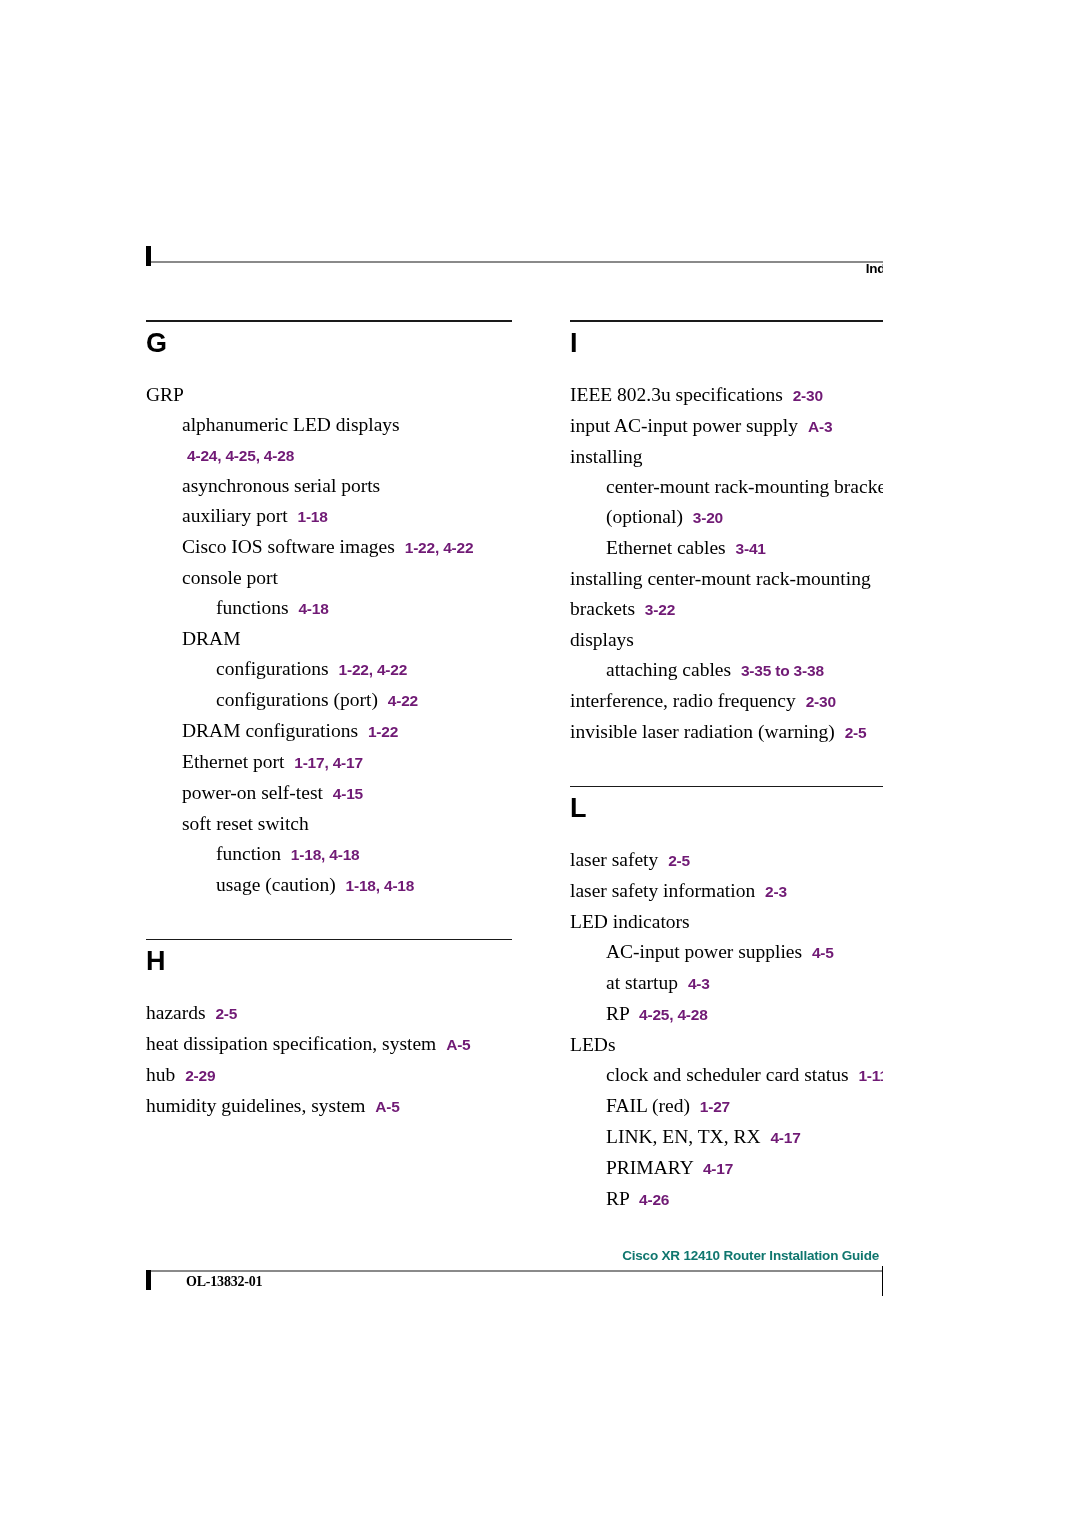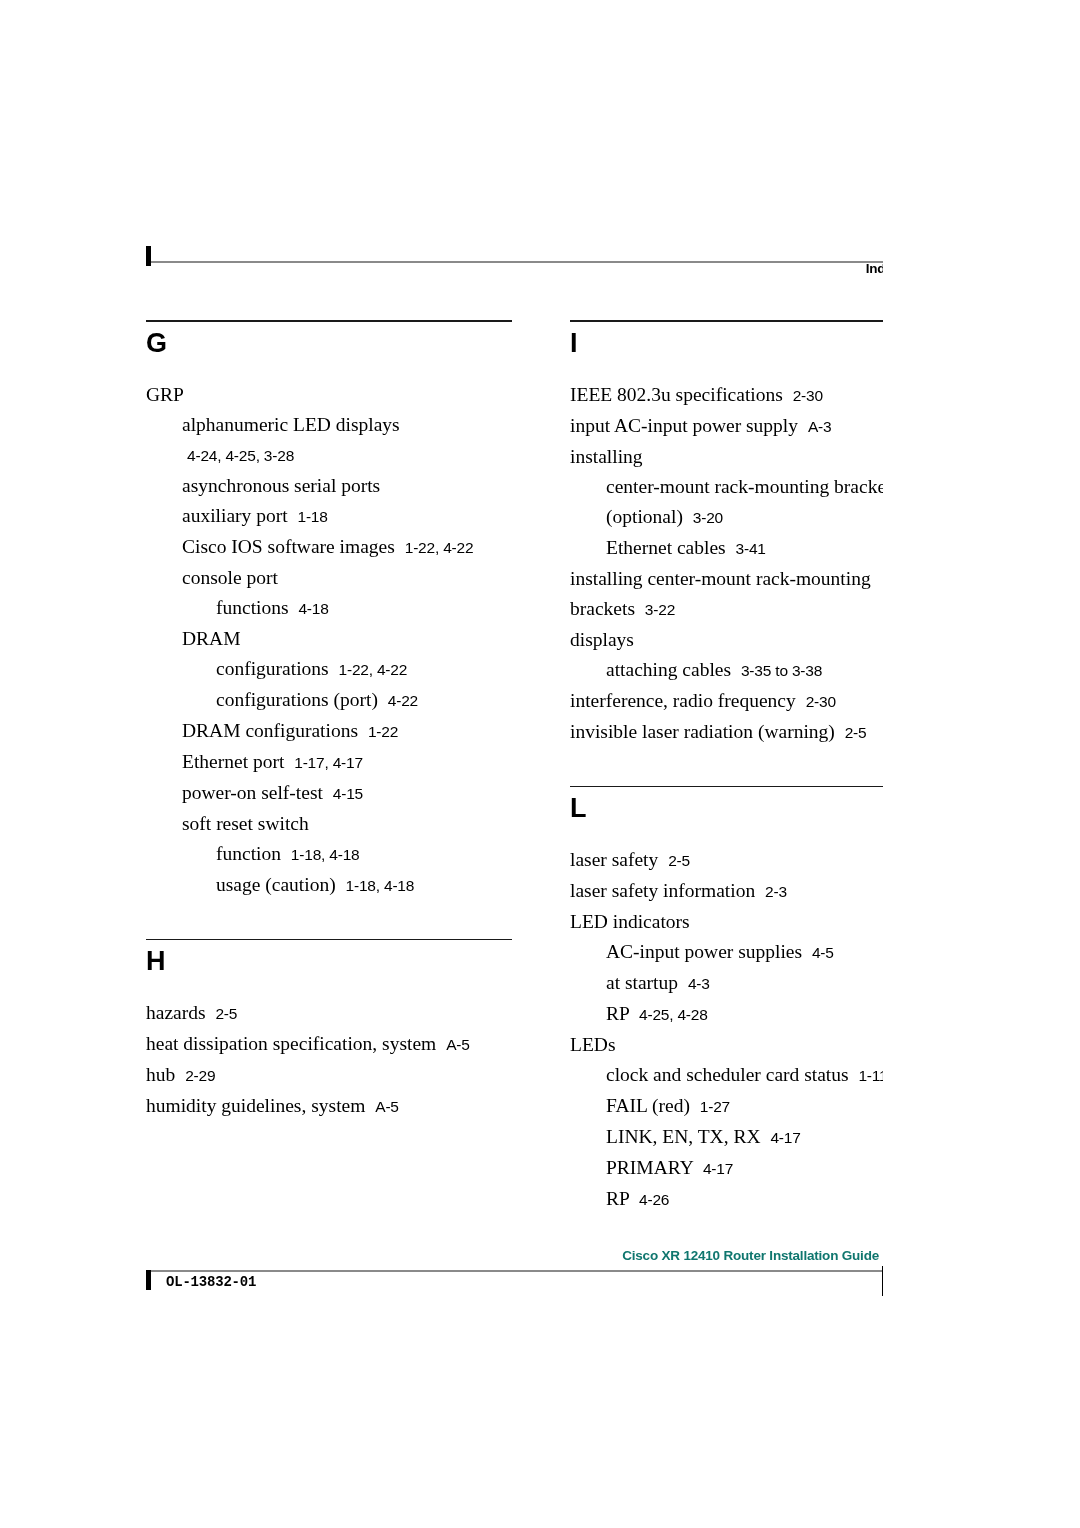--- a/index.html
+++ b/index.html
@@ -107,23 +107,23 @@
     line-height: 30px;
     color: #000000;
     margin-bottom: 0px;
   }
   .entry.lvl0 { padding-left: 0px; }
   .entry.lvl1 { padding-left: 36px; }
   .entry.lvl2 { padding-left: 70px; }
 
   .entry .ref {
     font-family: "Liberation Sans", sans-serif;
-    font-weight: normal;
+    font-weight: bold;
     font-size: 15.5px;
-    color: #000000;
+    color: #701a75;
     letter-spacing: -0.2px;
     margin-left: 5px;
     white-space: nowrap;
     margin-top: 28px;
   }
 
   .gap { height: 38px; }
 
   
   .footer {
@@ -163,23 +163,23 @@
   .footer-tick {
     position: absolute;
     left: 0px;
     top: 22px;
     width: 5px;
     height: 20px;
     background: #000000;
   }
   .footer-docid {
     position: absolute;
-    left: 20px;
+    left: 40px;
     top: 26px;
-    font-family: Liberation Mono, monospace;
+    font-family: Liberation Serif, serif;
     font-weight: bold;
     font-size: 14px;
     letter-spacing: -0.2px;
     color: #000000;
     white-space: nowrap;
   }
   .footer-pagebox {
     position: absolute;
     right: 0px;
     top: 18px;
@@ -206,21 +206,21 @@
     <div class="header-square"></div>
   </div>
 
   <div class="columns">
     <div class="col col-left" id="col-left">
         <div class="section">
           <div class="section-rule"></div>
           <div class="section-letter">G</div>
           <div class="entries">
             <div class="entry lvl0"><span>GRP</span></div>
-            <div class="entry lvl1"><span>alphanumeric LED displays</span> <span class="ref">4-24, 4-25, 3-28</span></div>
+            <div class="entry lvl1"><span>alphanumeric LED displays</span> <span class="ref">4-24, 4-25, 4-28</span></div>
             <div class="entry lvl1"><span>asynchronous serial ports</span></div>
             <div class="entry lvl1"><span>auxiliary port</span> <span class="ref">1-18</span></div>
             <div class="entry lvl1"><span>Cisco IOS software images</span> <span class="ref">1-22, 4-22</span></div>
             <div class="entry lvl1"><span>console port</span></div>
             <div class="entry lvl2"><span>functions</span> <span class="ref">4-18</span></div>
             <div class="entry lvl1"><span>DRAM</span></div>
             <div class="entry lvl2"><span>configurations</span> <span class="ref">1-22, 4-22</span></div>
             <div class="entry lvl2"><span>configurations (port)</span> <span class="ref">4-22</span></div>
             <div class="entry lvl1"><span>DRAM configurations</span> <span class="ref">1-22</span></div>
             <div class="entry lvl1"><span>Ethernet port</span> <span class="ref">1-17, 4-17</span></div>

